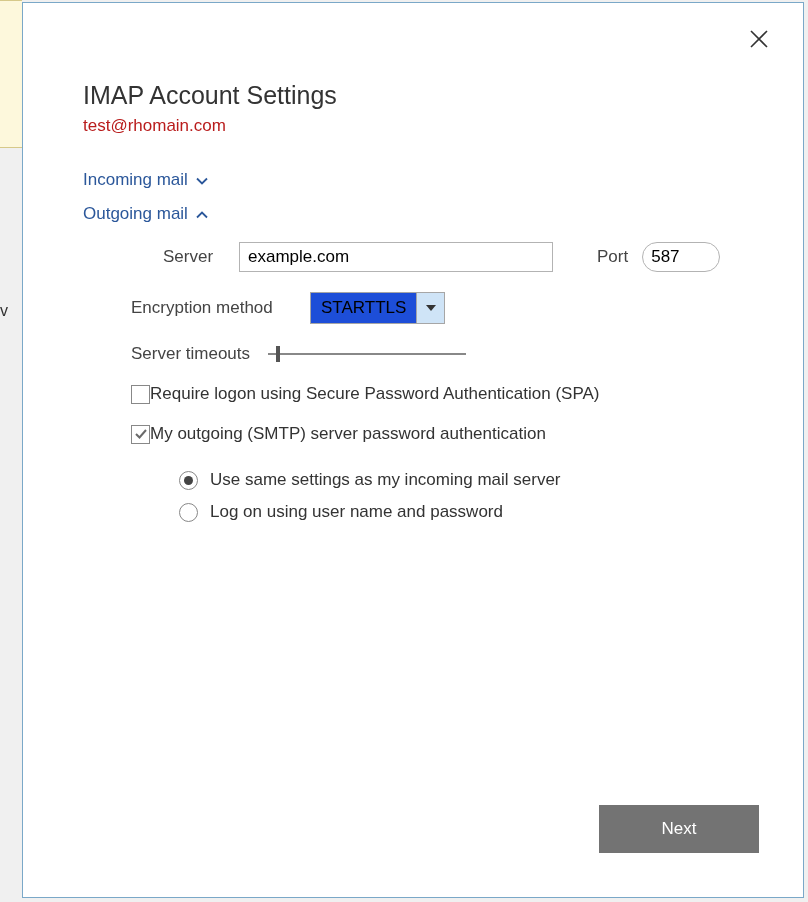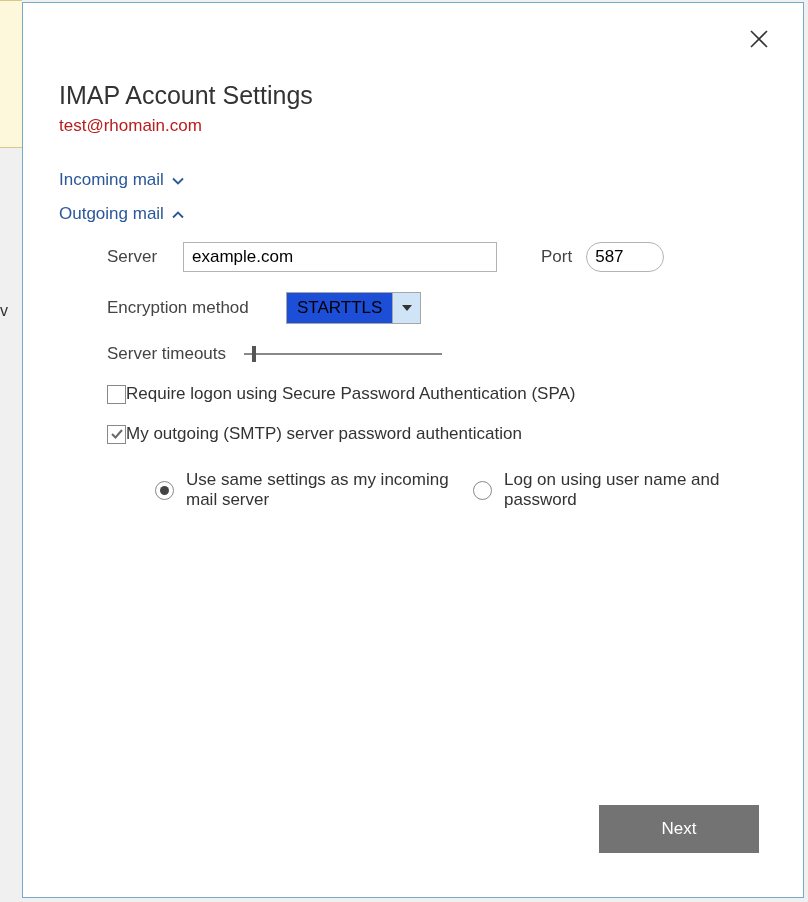--- a/index.html
+++ b/index.html
@@ -25,21 +25,21 @@
       right: 26px;
       width: 36px;
       height: 36px;
       cursor: pointer;
       display: flex;
       align-items: center;
       justify-content: center;
     }
     .close-btn svg { width: 20px; height: 20px; }
     .content {
-      padding: 78px 60px 30px 36px;
+      padding: 78px 60px 30px 60px;
     }
     .title {
       font-size: 25px;
       font-weight: 400;
       color: #333333;
       margin-bottom: 6px;
     }
     .subtitle {
       font-size: 17px;
       color: #b91c1c;
@@ -64,21 +64,21 @@
     }
     .row {
       display: flex;
       align-items: center;
       gap: 14px;
     }
     .label {
       font-size: 17px;
       color: #444444;
     }
-    .server-label { width: 62px; }
+    .server-label { width: 62px; margin-left: 32px; }
     input.textfield {
       border: 1px solid #b3b3b3;
       font-size: 17px;
       padding: 3px 8px;
       height: 30px;
       font-family: inherit;
     }
     .server-input { width: 314px; }
     .port-gap { width: 16px; }
     .port-input { width: 78px; border-radius: 15px; }
@@ -148,22 +148,22 @@
       display: flex;
       align-items: center;
       justify-content: center;
       flex: none;
     }
     .checkbox.checked svg { display: block; }
     .checkbox svg { display: none; width: 14px; height: 14px; }
     .radio-group {
       padding-left: 48px;
       display: flex;
-      flex-direction: row;
-      gap: 0;
+      flex-direction: column;
+      gap: 12px;
       margin-top: 6px;
     }
     .radio-row {
       display: flex;
       align-items: center;
       gap: 12px;
       font-size: 17px;
       color: #333333;
       cursor: pointer;
     }

